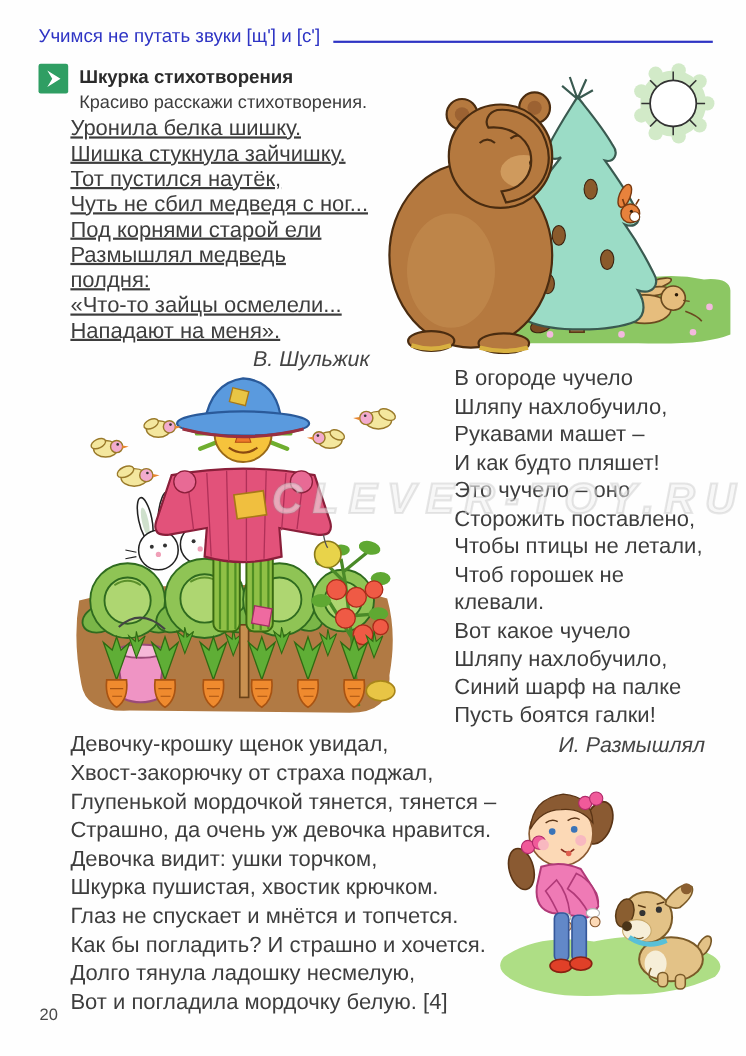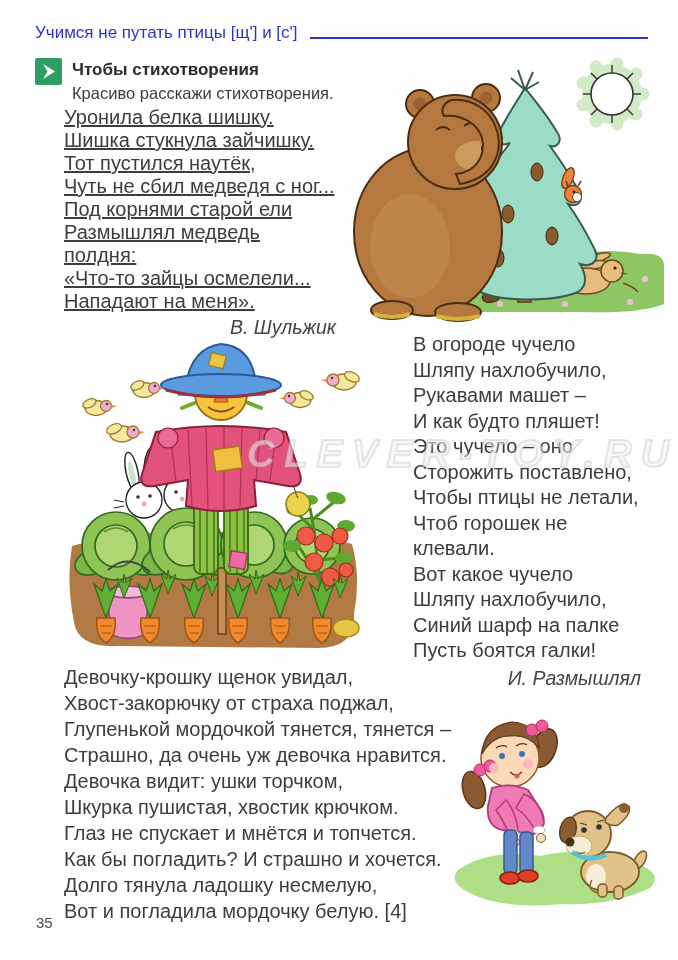--- a/index.html
+++ b/index.html
@@ -38,30 +38,30 @@
     pointer-events:none;user-select:none;font-style:italic;
   }
   .page-number{position:absolute;left:36px;top:914px;font-size:15px;color:#4a4a4a;}
 </style>
 </head>
 <body>
 
 <div class="page">
 
   <div class="header">
-    <span class="header-title">Учимся не путать птицы [щ'] и [с']</span>
+    <span class="header-title">Учимся не путать звуки [щ'] и [с']</span>
     <span class="header-rule"></span>
   </div>
 
   <div class="task-icon">
     <svg width="27" height="27" viewBox="0 0 27 27">
       <polygon points="8,6 20,13.5 8,21 12.5,13.5" fill="#ffffff"></polygon>
     </svg>
   </div>
-  <div class="task-title">Чтобы стихотворения</div>
+  <div class="task-title">Шкурка стихотворения</div>
   <div class="task-subtitle">Красиво расскажи стихотворения.</div>
 
   <div class="poem1">
     <div class="poem-text">Уронила белка шишку.
 Шишка стукнула зайчишку.
 Тот пустился наутёк,
 Чуть не сбил медведя с ног...
 Под корнями старой ели
 Размышлял медведь полдня:
 «Что-то зайцы осмелели...
@@ -432,15 +432,15 @@
         <circle cx="159" cy="143" r="2.8" fill="#333"></circle>
       <path d="M140 139 l7 2 M164 136 l-7 2" stroke="#5a3a15" stroke-width="1.3"></path>
       <path d="M132 168 Q148 179 166 171" stroke="#58c0d8" stroke-width="4.5" fill="none"></path>
       <rect x="158" y="200" width="9" height="13" rx="4" fill="#e3c287" stroke="#7a5a28" stroke-width="1.4"></rect>
       <rect x="174" y="202" width="9" height="13" rx="4" fill="#e3c287" stroke="#7a5a28" stroke-width="1.4"></rect>
     </g>
   </svg>
 
   <div class="watermark">CLEVER-TOY.RU</div>
 
-  <div class="page-number">35</div>
+  <div class="page-number">20</div>
 
 </div>
 
 </body></html>

